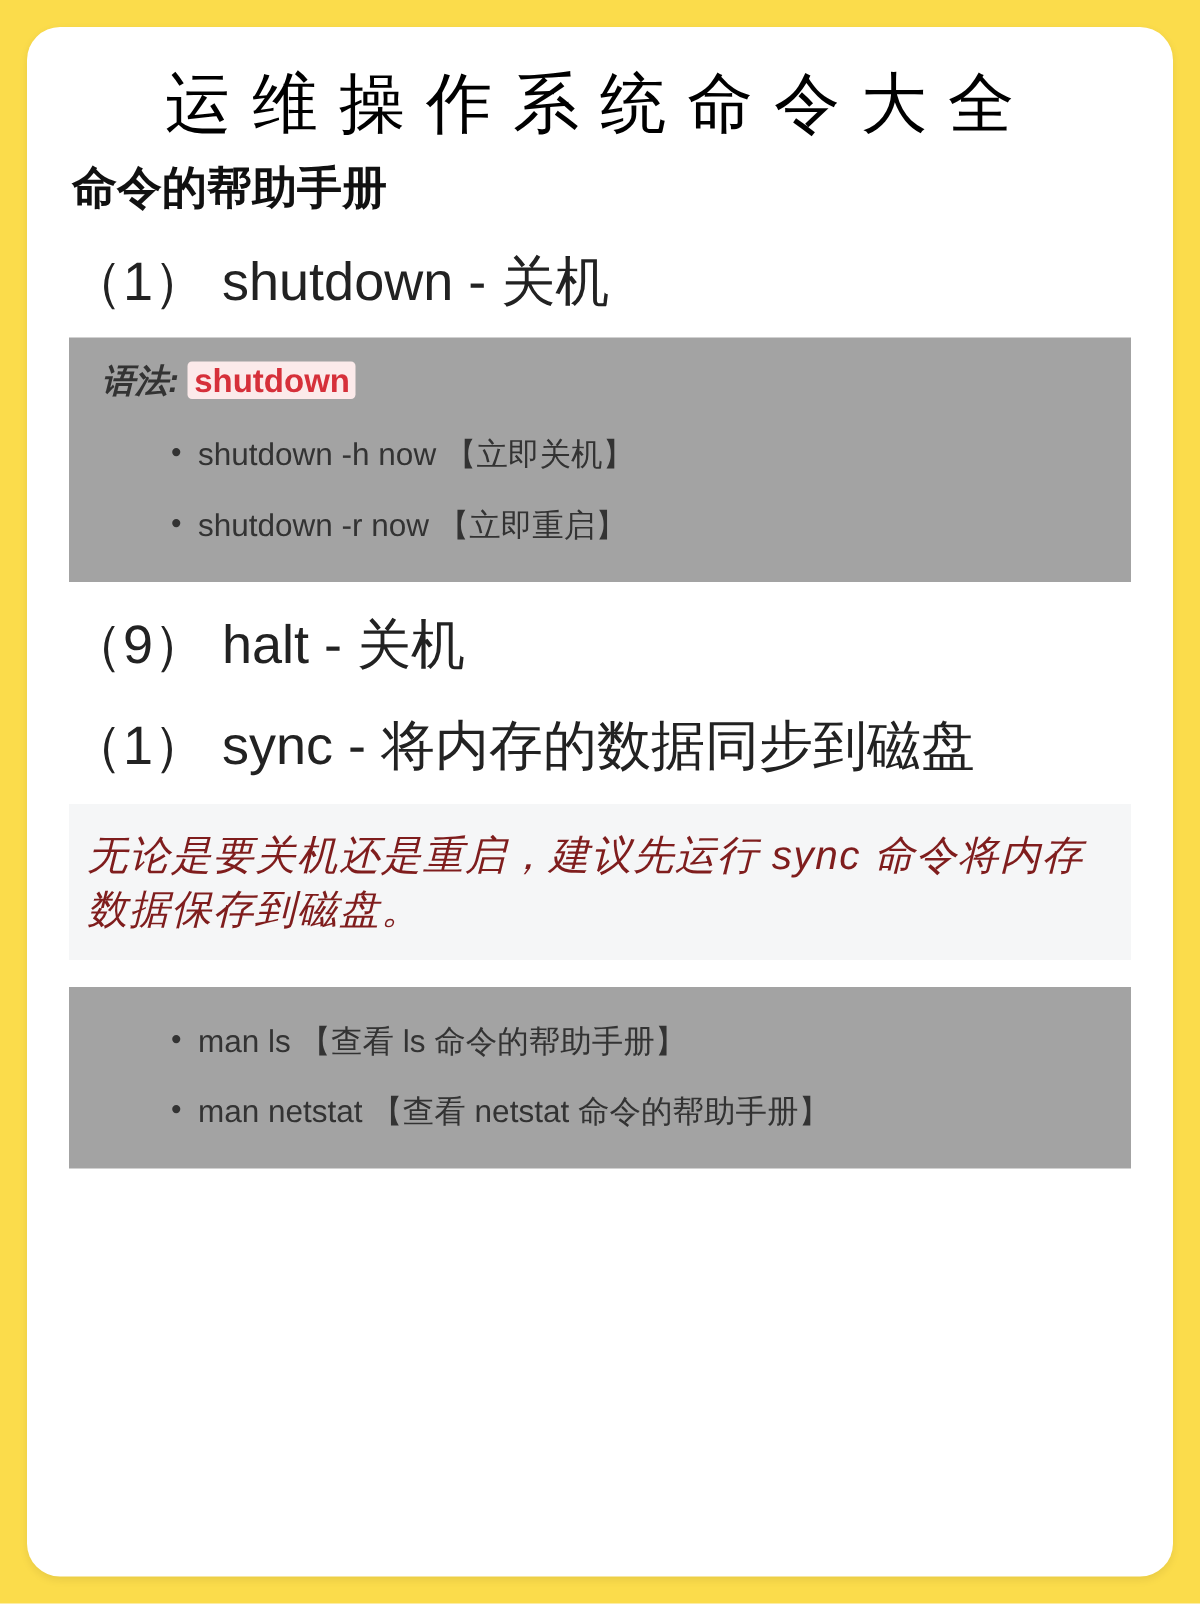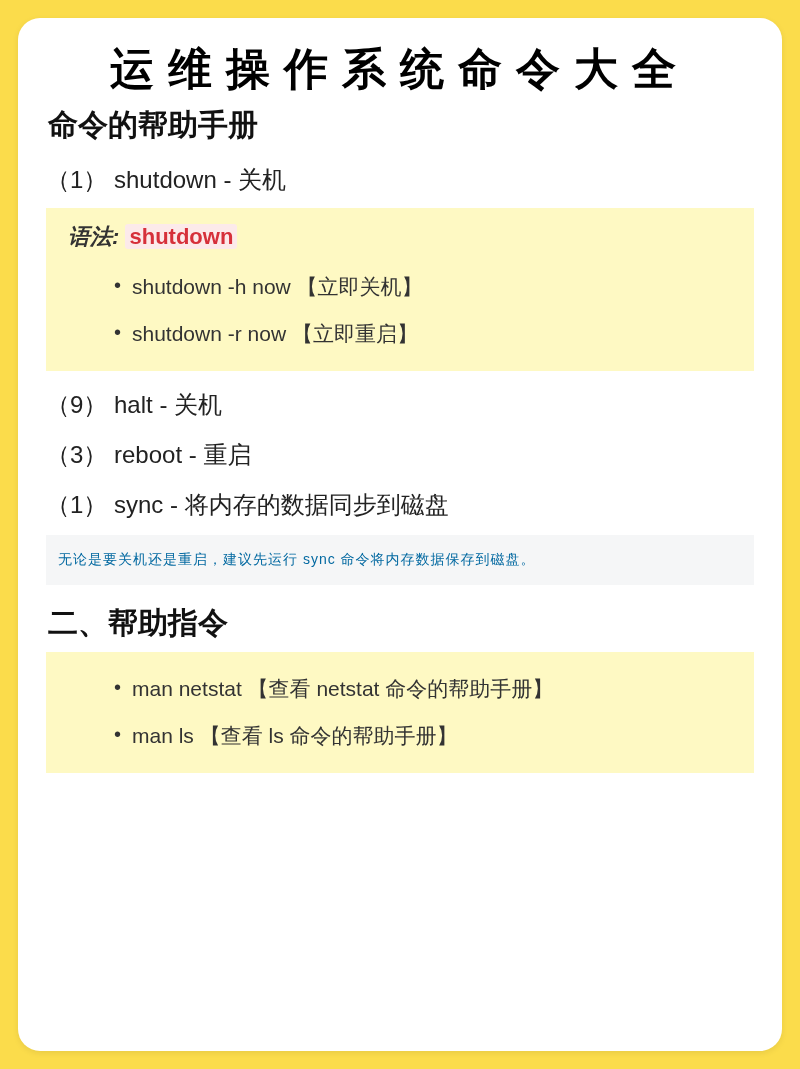--- a/index.html
+++ b/index.html
@@ -13,40 +13,40 @@
     .card {
       background: #fff;
       border-radius: 22px;
       box-shadow: 0 2px 6px rgba(0,0,0,0.08);
       height: 100%;
       padding: 22px 28px 10px 28px;
       overflow: hidden;
     }
     .main-title {
       font-size: 44px;
-      font-weight: 700;
+      font-weight: 400;
       letter-spacing: 14px;
       text-align: center;
       color: #000;
       margin-bottom: 6px;
     }
     .section-title {
       font-size: 30px;
       font-weight: 700;
       color: #111;
       margin: 4px 0 8px 2px;
     }
     .item-line {
-      font-size: 24px;
+      font-size: 36px;
       color: #222;
       margin: 18px 0 12px 0;
       font-weight: 400;
     }
     .code-block {
-      background: #fef9c3;
+      background: #a3a3a3;
       padding: 14px 18px 14px 22px;
       margin: 8px 0;
     }
     .syntax-line {
       font-size: 22px;
       font-style: italic;
       font-weight: 700;
       color: #333;
       margin-bottom: 12px;
     }
@@ -75,22 +75,23 @@
       position: absolute;
       left: -18px;
       top: 6px;
       font-size: 20px;
       color: #333;
     }
     .note-block {
       background: #f5f6f7;
       padding: 16px 12px;
       margin: 14px 0 18px 0;
-      font-size: 14px;
-      color: #0369a1;
+      font-size: 27px;
+      font-style: italic;
+      color: #7f1d1d;
       letter-spacing: 1px;
     }
   </style>
 </head>
 <body>
 
 <div class="card">
 
   <div class="main-title">运维操作系统命令大全</div>
 
@@ -101,27 +102,25 @@
     <div class="syntax-line">
       <span>语法: </span><span class="syntax-cmd">shutdown</span>
     </div>
     <ul class="examples">
       <li>shutdown -h now 【立即关机】</li>
       <li>shutdown -r now 【立即重启】</li>
     </ul>
   </div>
 
   <div class="item-line">（9） halt - 关机</div>
-  <div class="item-line">（3） reboot - 重启</div>
   <div class="item-line">（1） sync - 将内存的数据同步到磁盘</div>
 
   <div class="note-block">无论是要关机还是重启，建议先运行 sync 命令将内存数据保存到磁盘。</div>
 
-  <div class="section-title">二、帮助指令</div>
 
   <div class="code-block">
     <ul class="examples">
+      <li>man ls 【查看 ls 命令的帮助手册】</li>
       <li>man netstat 【查看 netstat 命令的帮助手册】</li>
-      <li>man ls 【查看 ls 命令的帮助手册】</li>
     </ul>
   </div>
 
 </div>
 
 </body></html>

